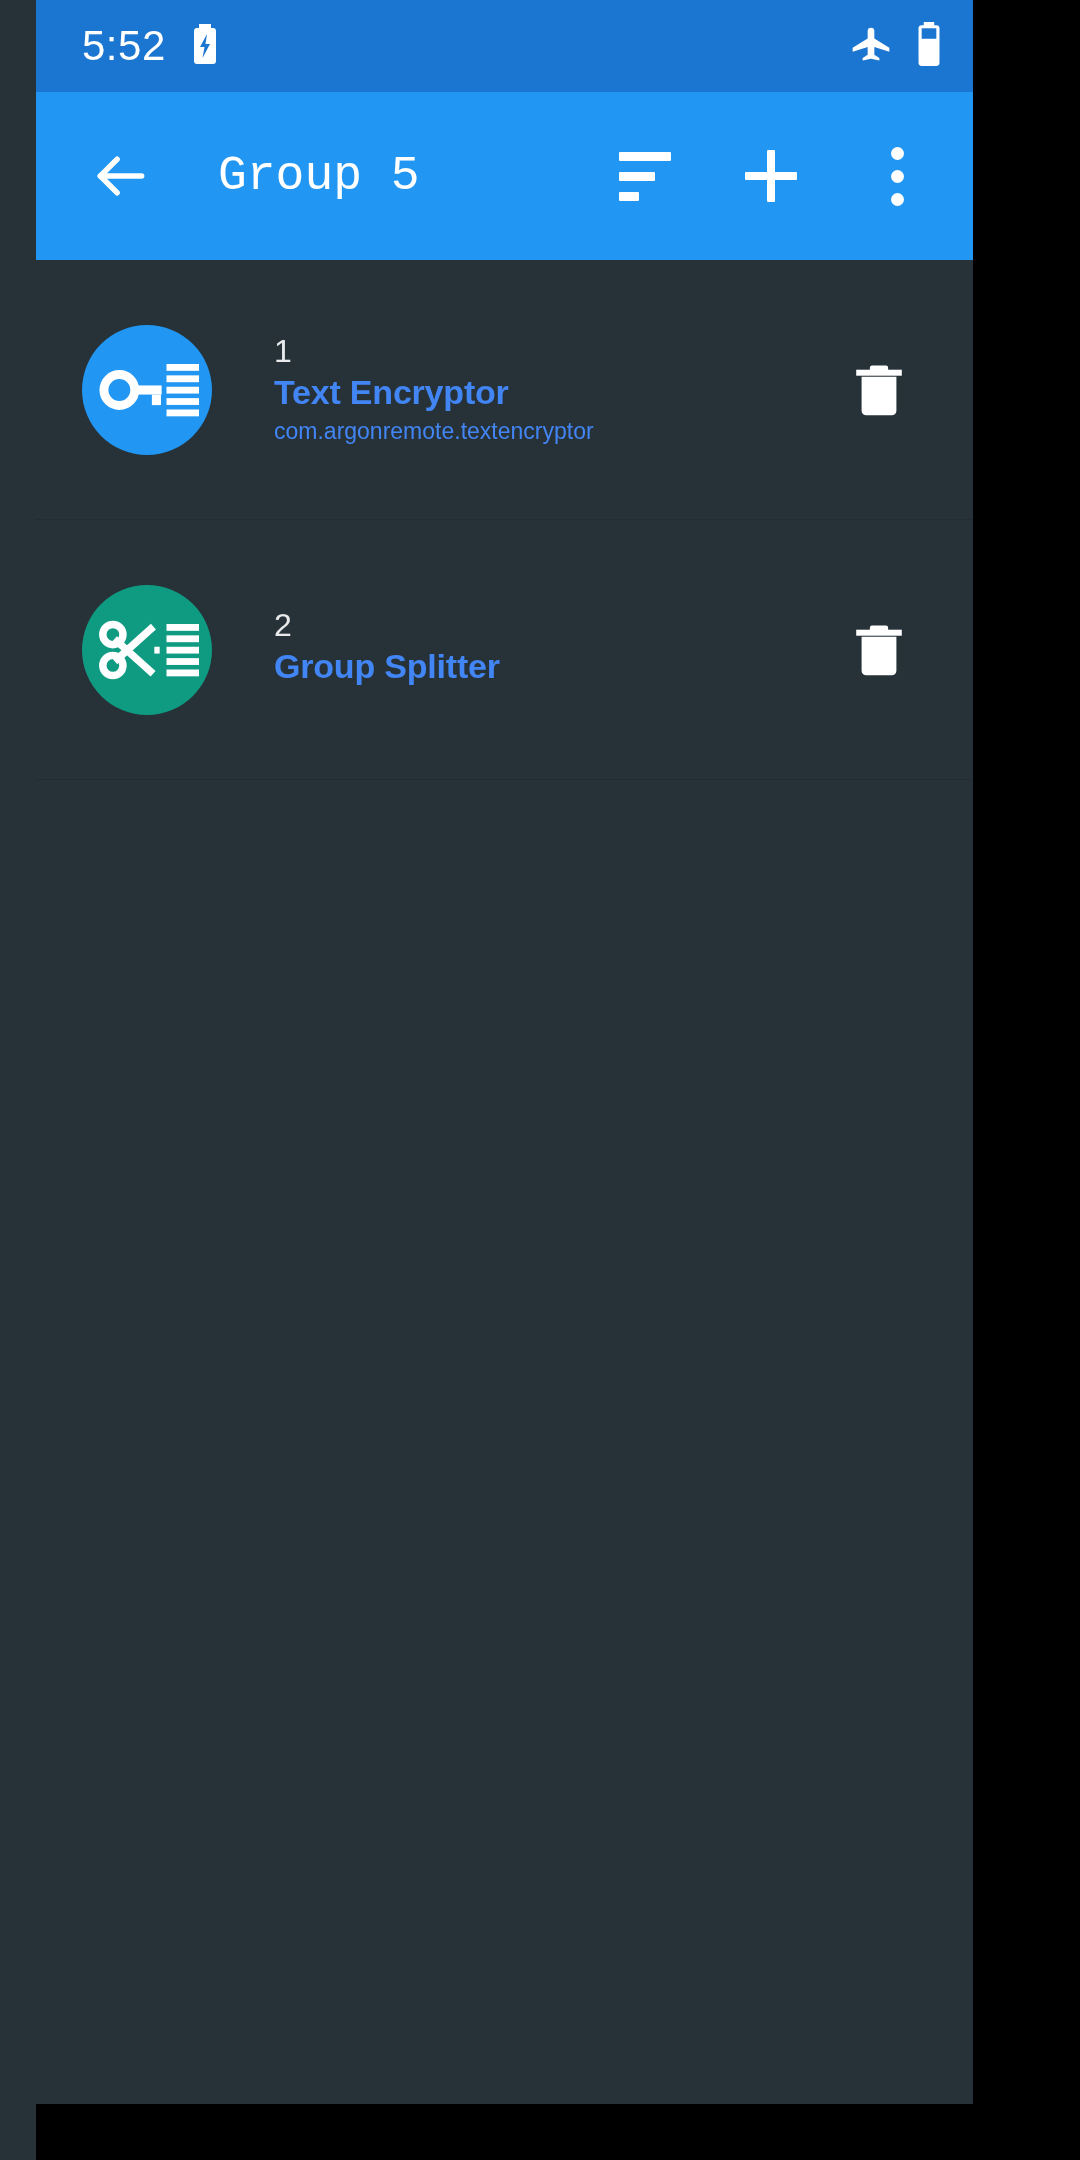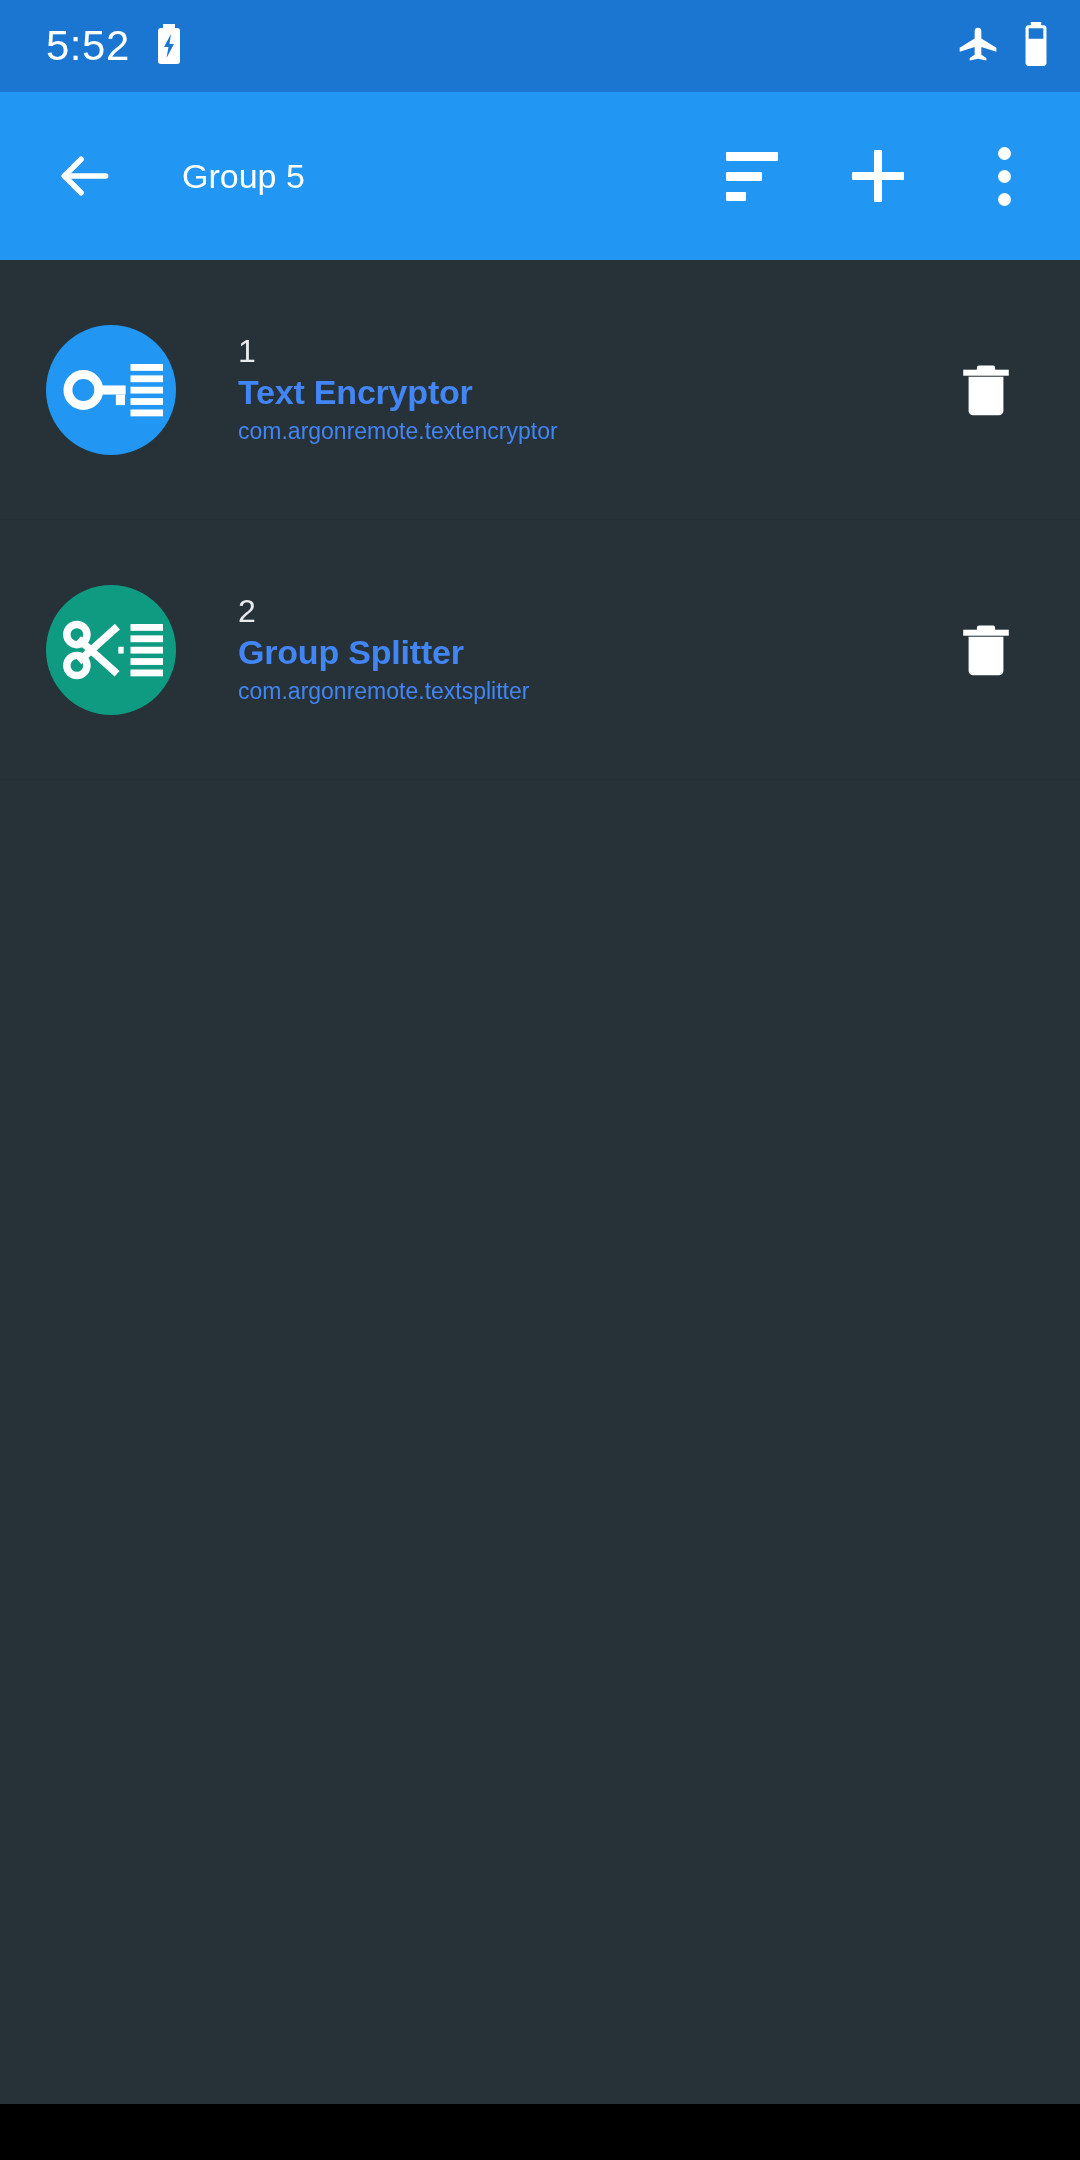--- a/index.html
+++ b/index.html
@@ -4,23 +4,23 @@
 <style>
   * { margin:0; padding:0; box-sizing:border-box; }
   html, body {
     width:1080px; height:2160px;
     background:#000;
     font-family:"Liberation Sans", sans-serif;
     overflow:hidden;
   }
   #screen {
     position:relative;
-    width:1080px; height:2160px;
+    width:973px; height:2160px;
     background:#273238;
-    display:flex; flex-direction:column;
+    display:flex; flex-direction:column;padding-left:36px;
   }
 
   
   .status-bar {
     height:92px; flex:0 0 92px;
     background:#1b76d2;
     display:flex; align-items:center;
     padding:0 30px 0 46px;
     color:#ffffff;
   }
@@ -35,23 +35,23 @@
     display:flex; align-items:center;
     padding:0 28px 0 46px;
     color:#ffffff;
   }
   .back-btn {
     width:78px; height:78px;
     display:flex; align-items:center; justify-content:center;
     flex:0 0 78px;
   }
   .app-title {
-    font-size:34px; font-weight:400;
+    font-size:48px; font-weight:400;
     margin-left:58px; color:#ffffff;
-    white-space:nowrap; line-height:1;
+    white-space:nowrap; line-height:1;font-family:Liberation Mono, monospace;
   }
   .app-actions { margin-left:auto; display:flex; align-items:center; gap:62px; padding-right:16px;}
   .action-btn {
     width:64px; height:64px;
     display:flex; align-items:center; justify-content:center;
   }
 
   
   .sort-icon { display:flex; flex-direction:column; gap:11px; width:52px; align-items:flex-start; }
   .sort-icon i { display:block; height:9px; background:#fff; border-radius:1px; }
@@ -217,21 +217,20 @@
           <rect x="44" y="23" width="24" height="4.2" fill="#ffffff"></rect>
           <rect x="44" y="30" width="24" height="4.2" fill="#ffffff"></rect>
           <rect x="44" y="37" width="24" height="4.2" fill="#ffffff"></rect>
           <rect x="44" y="44" width="24" height="4.2" fill="#ffffff"></rect>
           <rect x="36.5" y="30" width="3.3" height="4.2" fill="#ffffff"></rect>
         </svg>
       </div>
       <div class="item-text">
         <div class="item-index">2</div>
         <div class="item-name">Group Splitter</div>
-        <div class="item-package">com.argonremote.textsplitter</div>
       </div>
       <div class="delete-btn">
         <svg width="50" height="58" viewBox="0 0 24 28">
           <rect x="1" y="4.2" width="22" height="2.9" fill="#ffffff"></rect>
           <path d="M8.6 2.2 h6.8 a1 1 0 0 1 1 1 v1.2 h-8.8 v-1.2 a1 1 0 0 1 1 -1 z" fill="#ffffff"></path>
           <path d="M3.6 7.6 h16.8 v16.4 a2.2 2.2 0 0 1 -2.2 2.2 h-12.4 a2.2 2.2 0 0 1 -2.2 -2.2 z" fill="#ffffff"></path>
         </svg>
       </div>
     </div>
 

